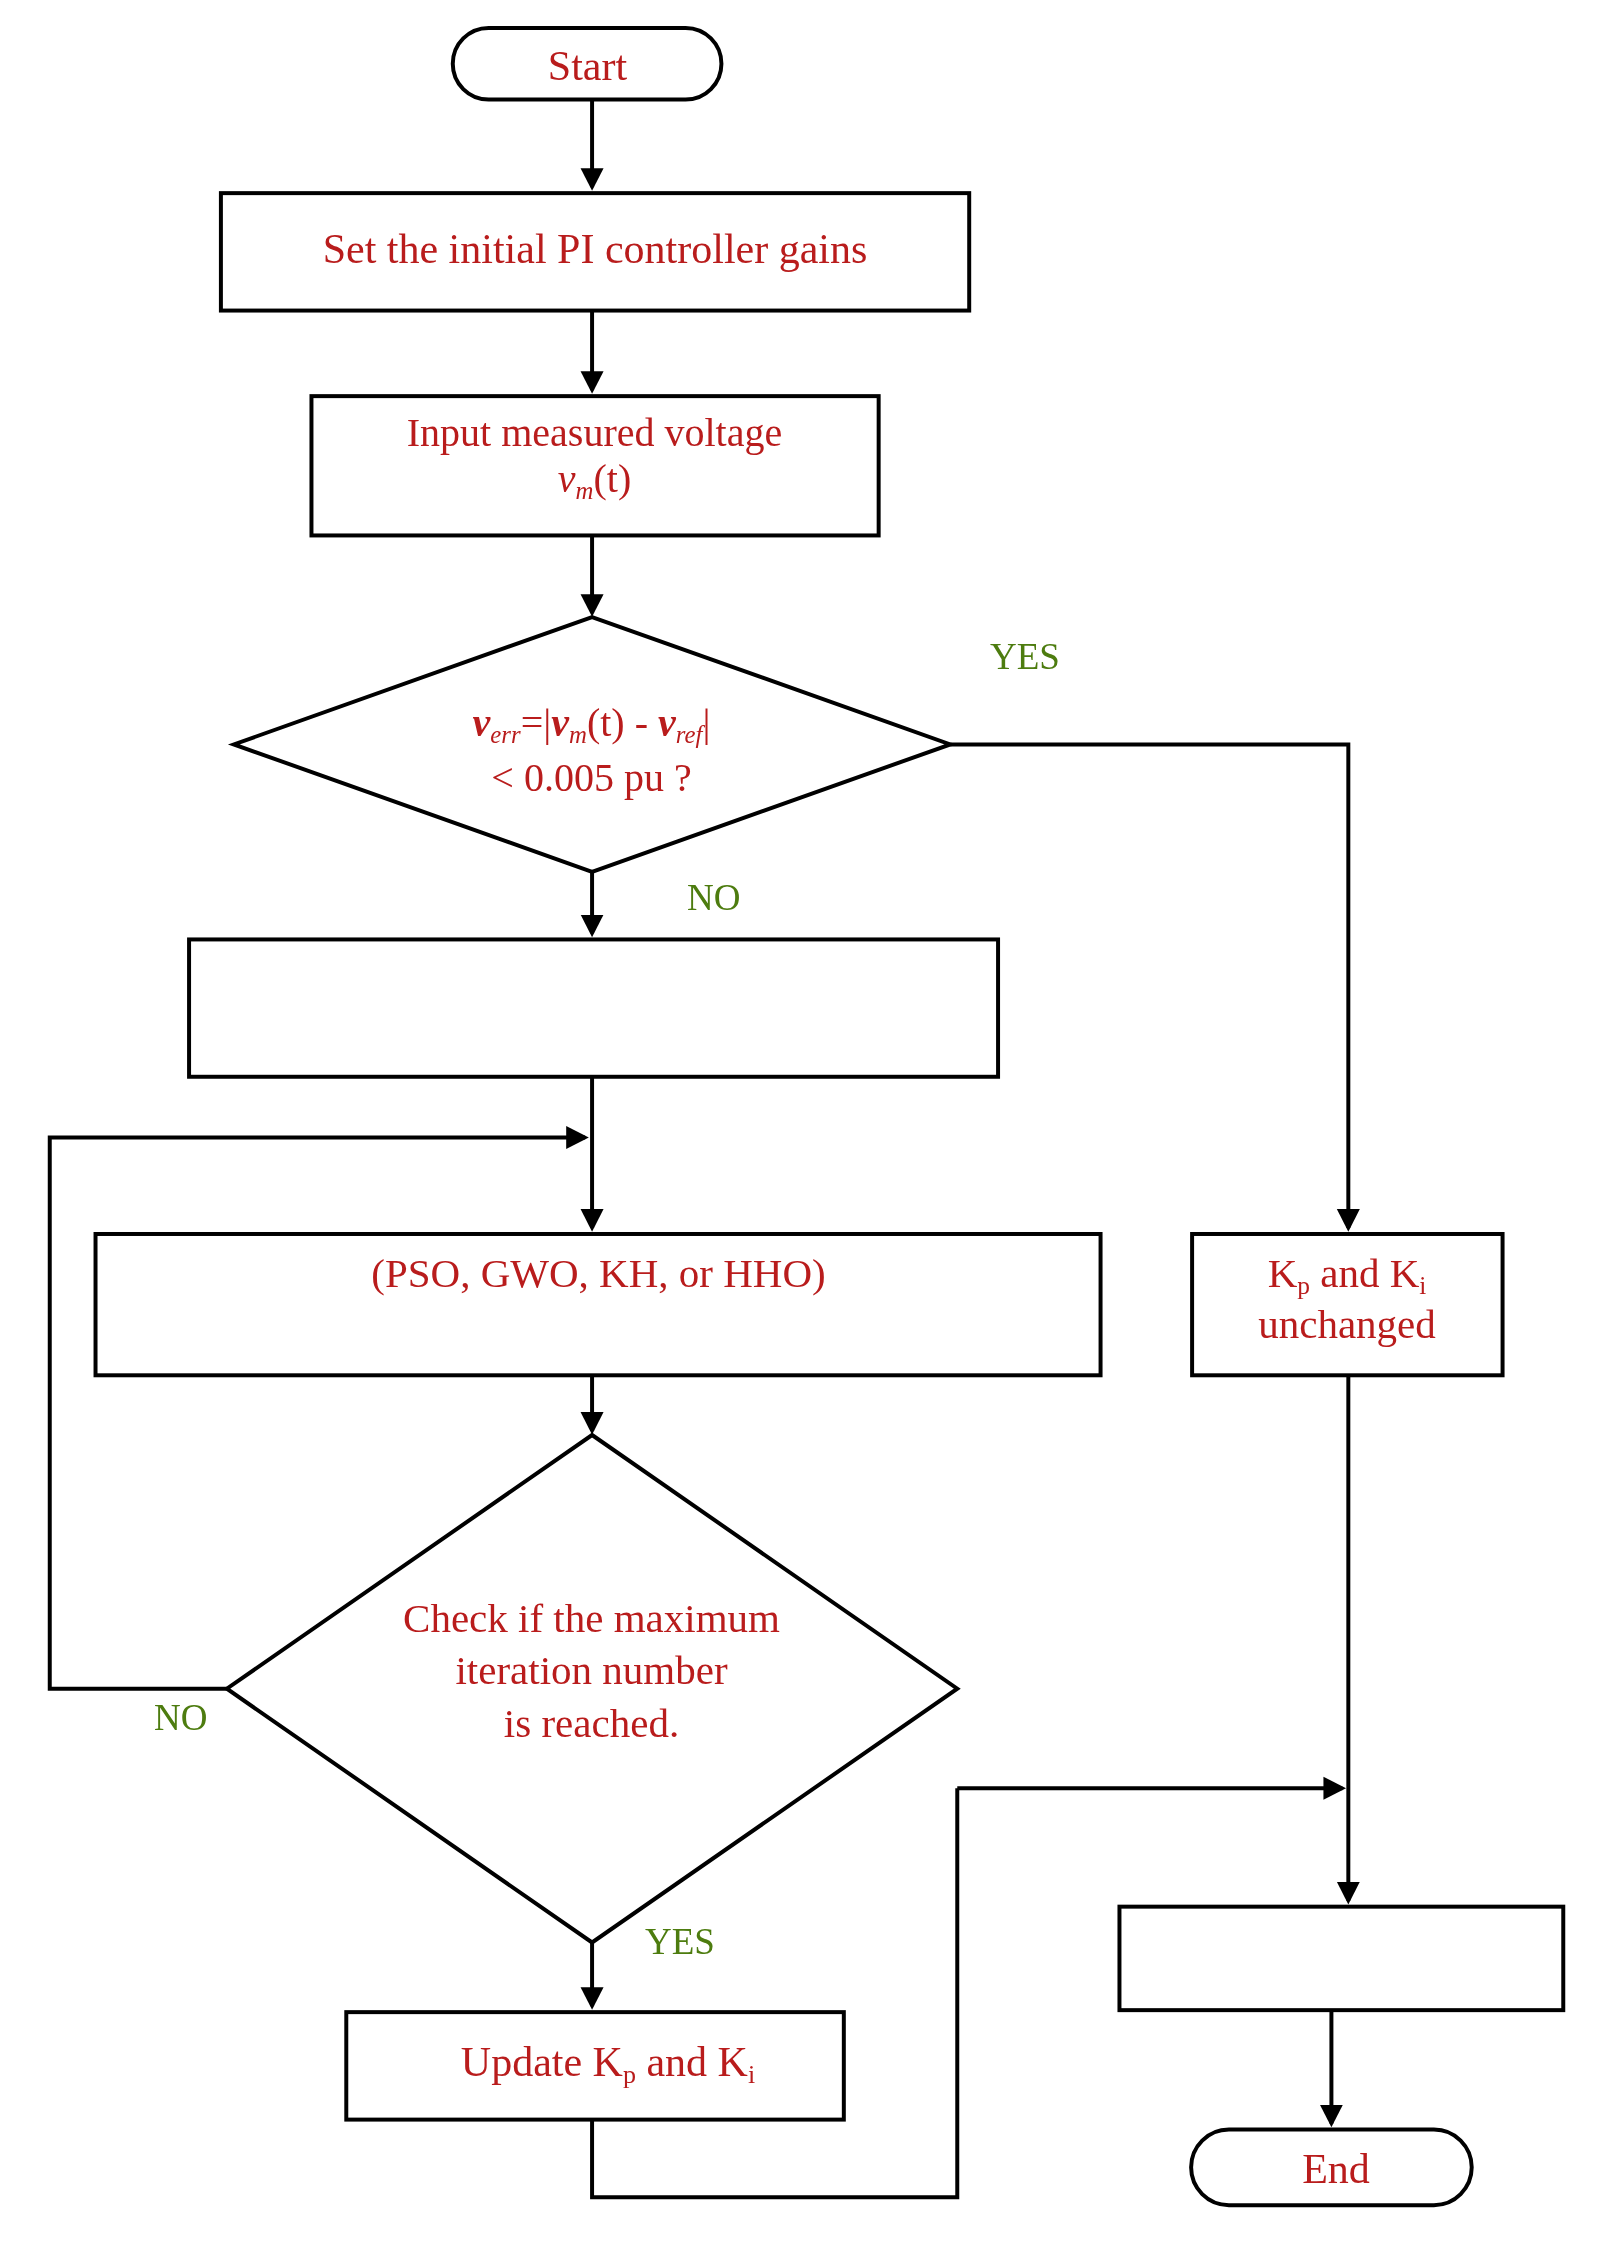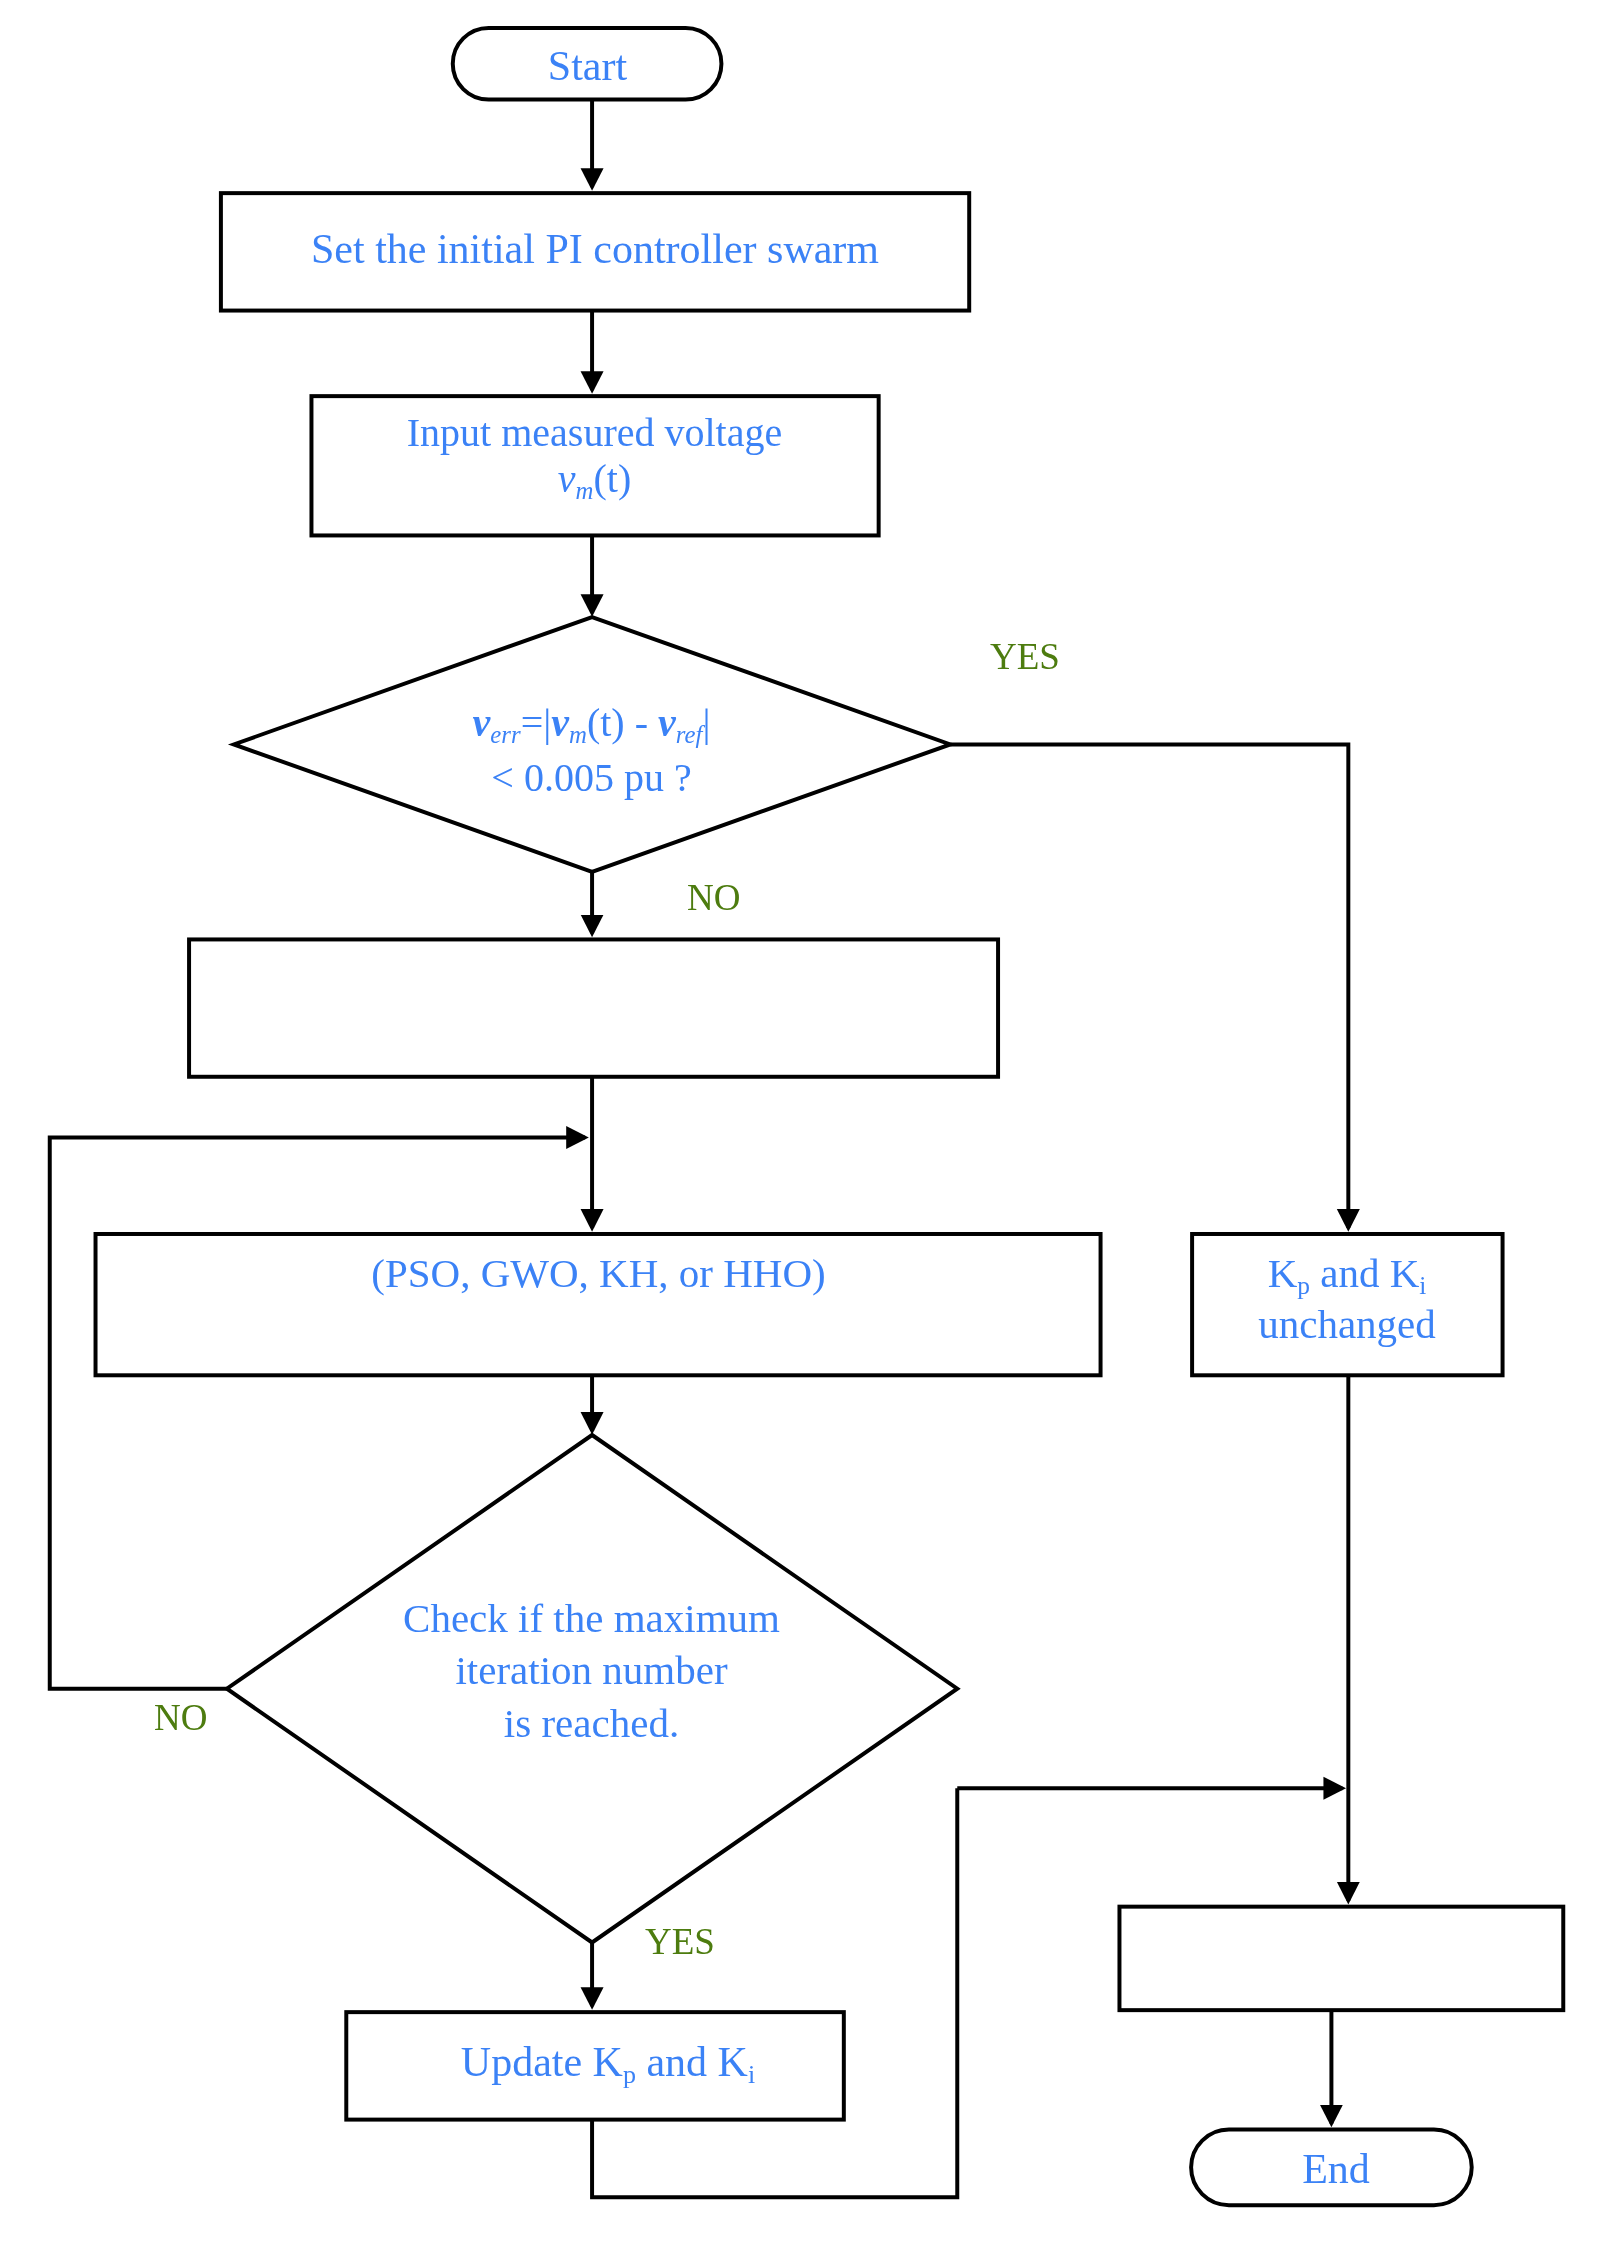--- a/index.html
+++ b/index.html
@@ -27,21 +27,21 @@
     stroke-width: 4;
   }
   .edge {
     stroke: #000000;
     stroke-width: 4;
     fill: none;
   }
   .nodetext {
     position: absolute;
     text-align: center;
-    color: #3b82f6;
+    color: #b91c1c;
     font-family: "Liberation Serif", "DejaVu Serif", serif;
     line-height: 1.16;
     white-space: nowrap;
     pointer-events: none;
   }
   .lbl {
     position: absolute;
     color: #4d7c0f;
     font-family: "Liberation Serif", "DejaVu Serif", serif;
     font-size: 37px;
@@ -116,21 +116,21 @@
     <line class="edge" x1="1355" y1="1382" x2="1355" y2="1910" marker-end="url(#ah)"></line>
 
     <path class="edge" d="M 595 2130 L 595 2208 L 962 2208 L 962 1797"></path>
 
     <line class="edge" x1="1338" y1="2020" x2="1338" y2="2134" marker-end="url(#ah)"></line>
 
   </svg>
 
   <div class="nodetext" style="left:453px; top:42px; width:269px; font-size:42px;">Start</div>
 
-  <div class="nodetext" style="left:221px; top:225px; width:748px; font-size:42px;">Set the initial PI controller swarm</div>
+  <div class="nodetext" style="left:221px; top:225px; width:748px; font-size:42px;">Set the initial PI controller gains</div>
 
   <div class="nodetext" style="left:311px; top:410px; width:567px; font-size:40px;">
     <div>Input measured voltage</div>
     <div>
       <span class="it">v</span><sub class="s it">m</sub><span>(t)</span>
     </div>
   </div>
 
   <div class="nodetext" style="left:313px; top:697px; width:557px; font-size:40px; line-height:1.32;">
     <div>

